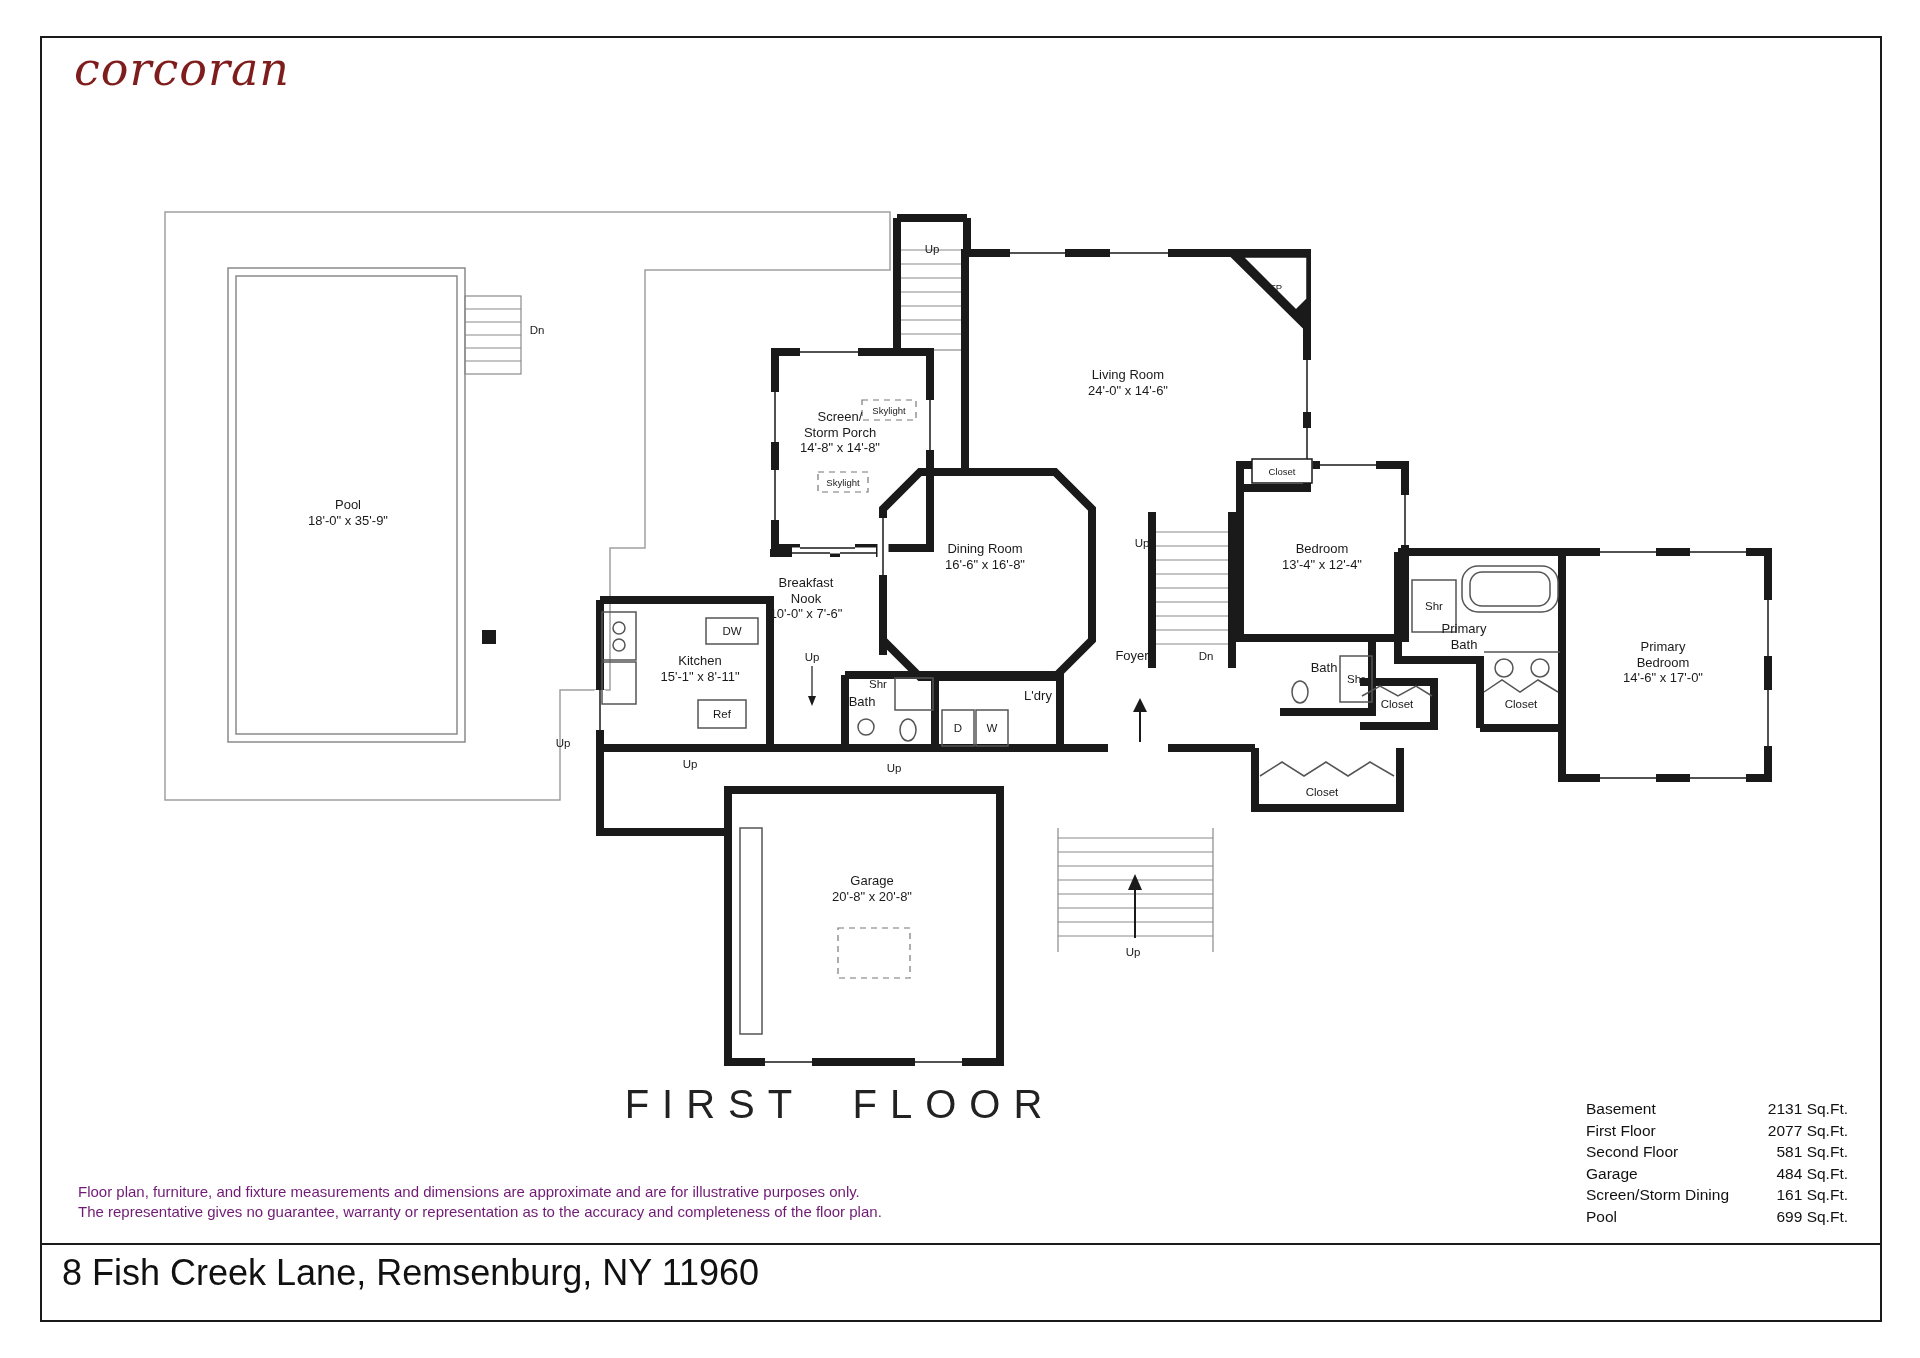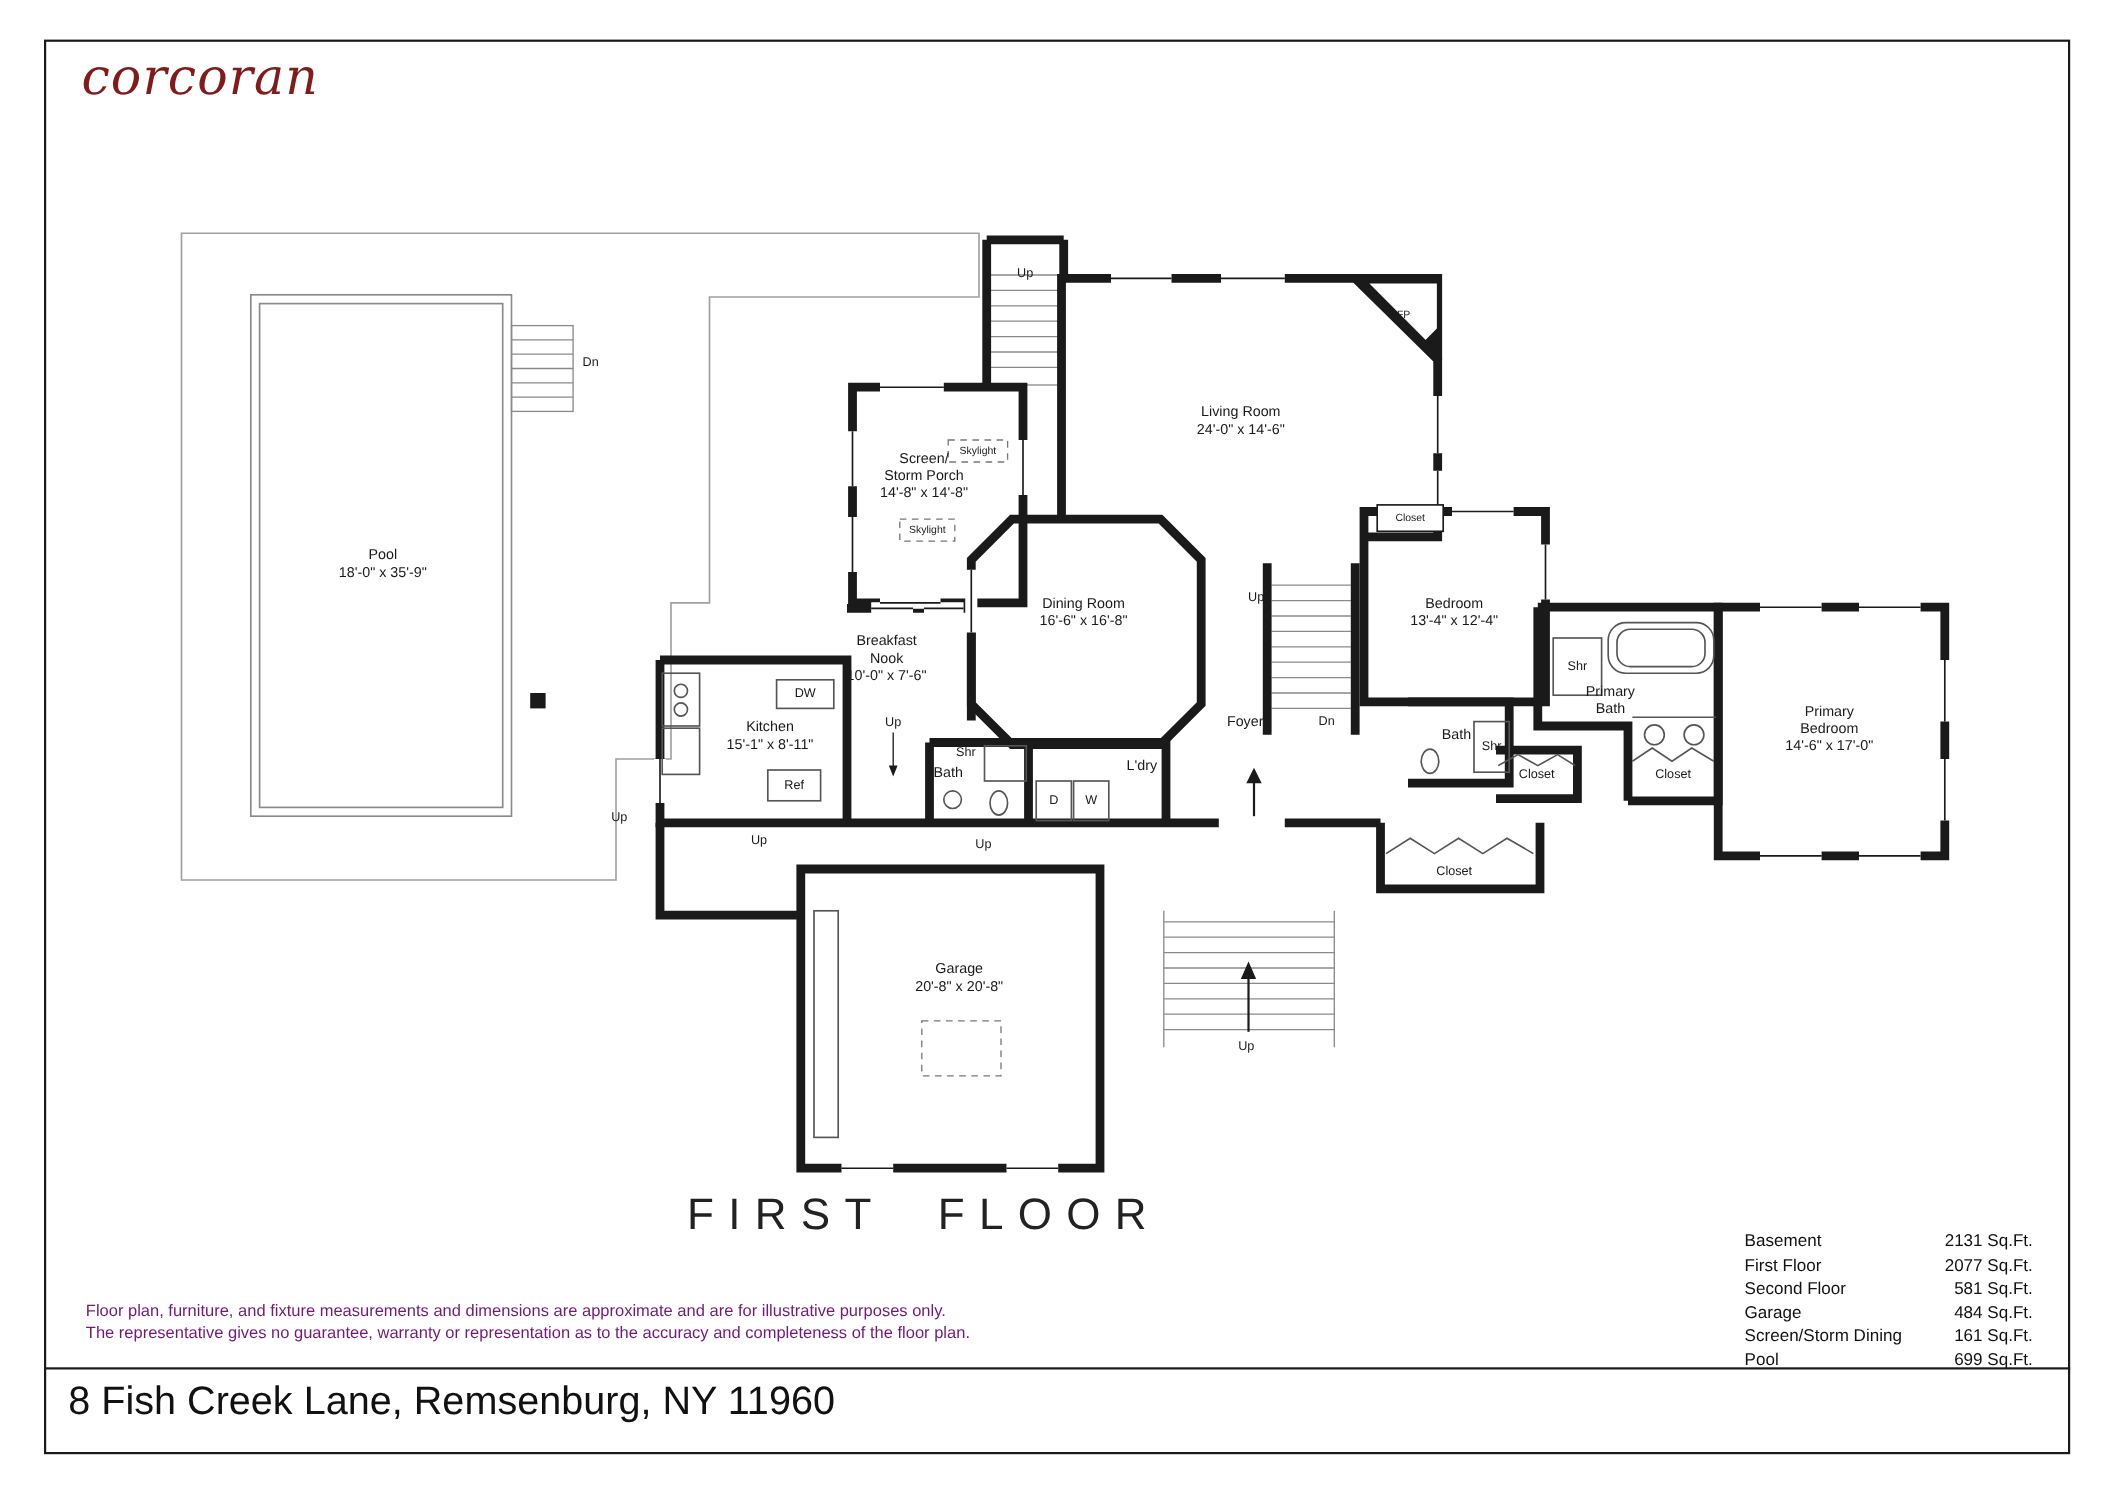--- a/index.html
+++ b/index.html
@@ -6,21 +6,21 @@
   html,body { width:1920px; height:1358px; background:#fff; }
   body { position:relative; font-family:"Liberation Sans", sans-serif; color:#1a1a1a; }
   .frame { position:absolute; left:40px; top:36px; width:1842px; height:1286px; border:2px solid #1a1a1a; background:#fff; }
   .logo { position:absolute; left:74px; top:42px; font-family:"DejaVu Serif", serif; font-style:italic; font-size:46px; letter-spacing:1px; color:#7f1d1d; }
   svg.plan { position:absolute; left:0; top:0; }
   .lbl { position:absolute; transform:translate(-50%,-50%); text-align:center; font-size:13px; line-height:15.5px; white-space:nowrap; color:#1a1a1a; }
   .lbl span { display:block; }
   .ann { position:absolute; transform:translate(-50%,-50%); font-size:11.5px; white-space:nowrap; color:#1a1a1a; }
   .ann-xs { font-size:9.5px; }
   .title { position:absolute; left:620px; top:1082px; width:440px; text-align:center; font-size:40px; letter-spacing:13px; word-spacing:24px; color:#222; }
-  .area-table { position:absolute; left:1586px; top:1098px; width:262px; font-size:15.5px; color:#111;margin-top:20px; }
+  .area-table { position:absolute; left:1586px; top:1098px; width:262px; font-size:15.5px; color:#111; }
   .area-row { display:flex; justify-content:space-between; line-height:21.5px; }
   .area-label { white-space:nowrap; }
   .area-value { white-space:nowrap; text-align:right; }
   .disclaimer { position:absolute; left:78px; top:1182px; font-size:15px; line-height:20px; color:#701a75; }
   .address-divider { position:absolute; left:40px; top:1243px; width:1842px; height:2px; background:#1a1a1a; }
   .address { position:absolute; left:62px; top:1252px; font-size:36px; color:#111; }
 </style>
 </head>
 <body>
 

